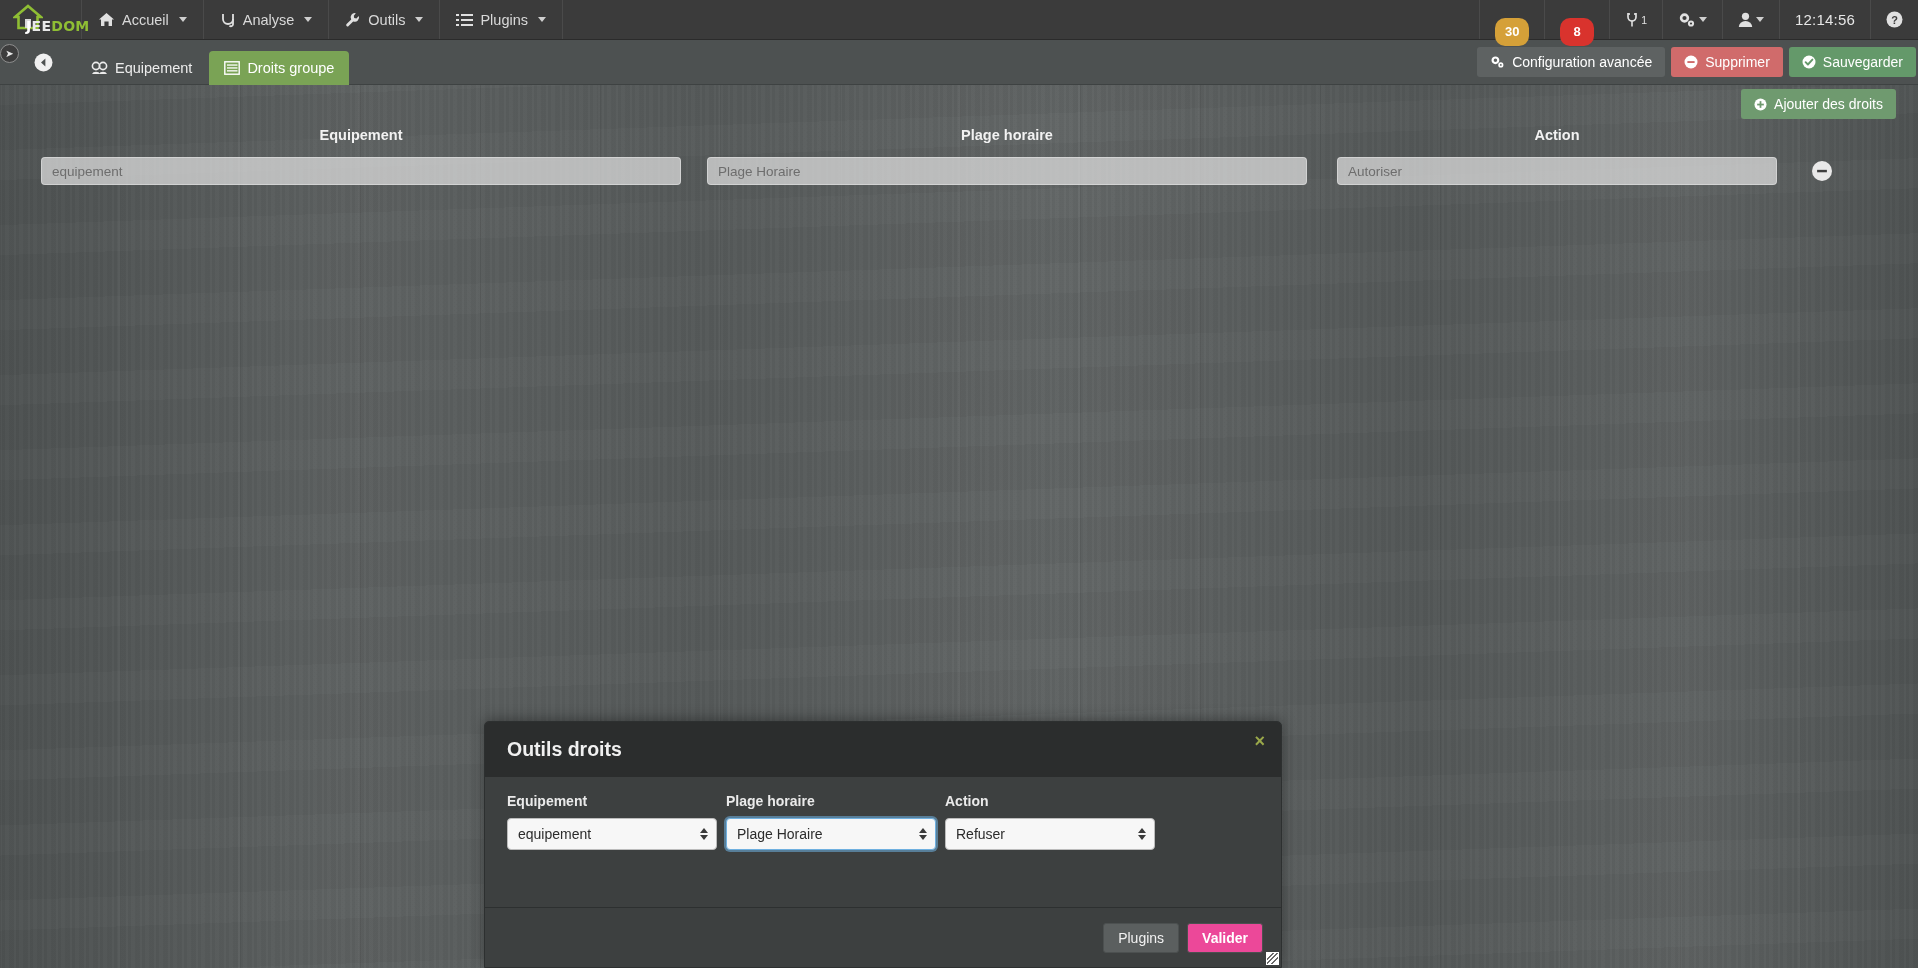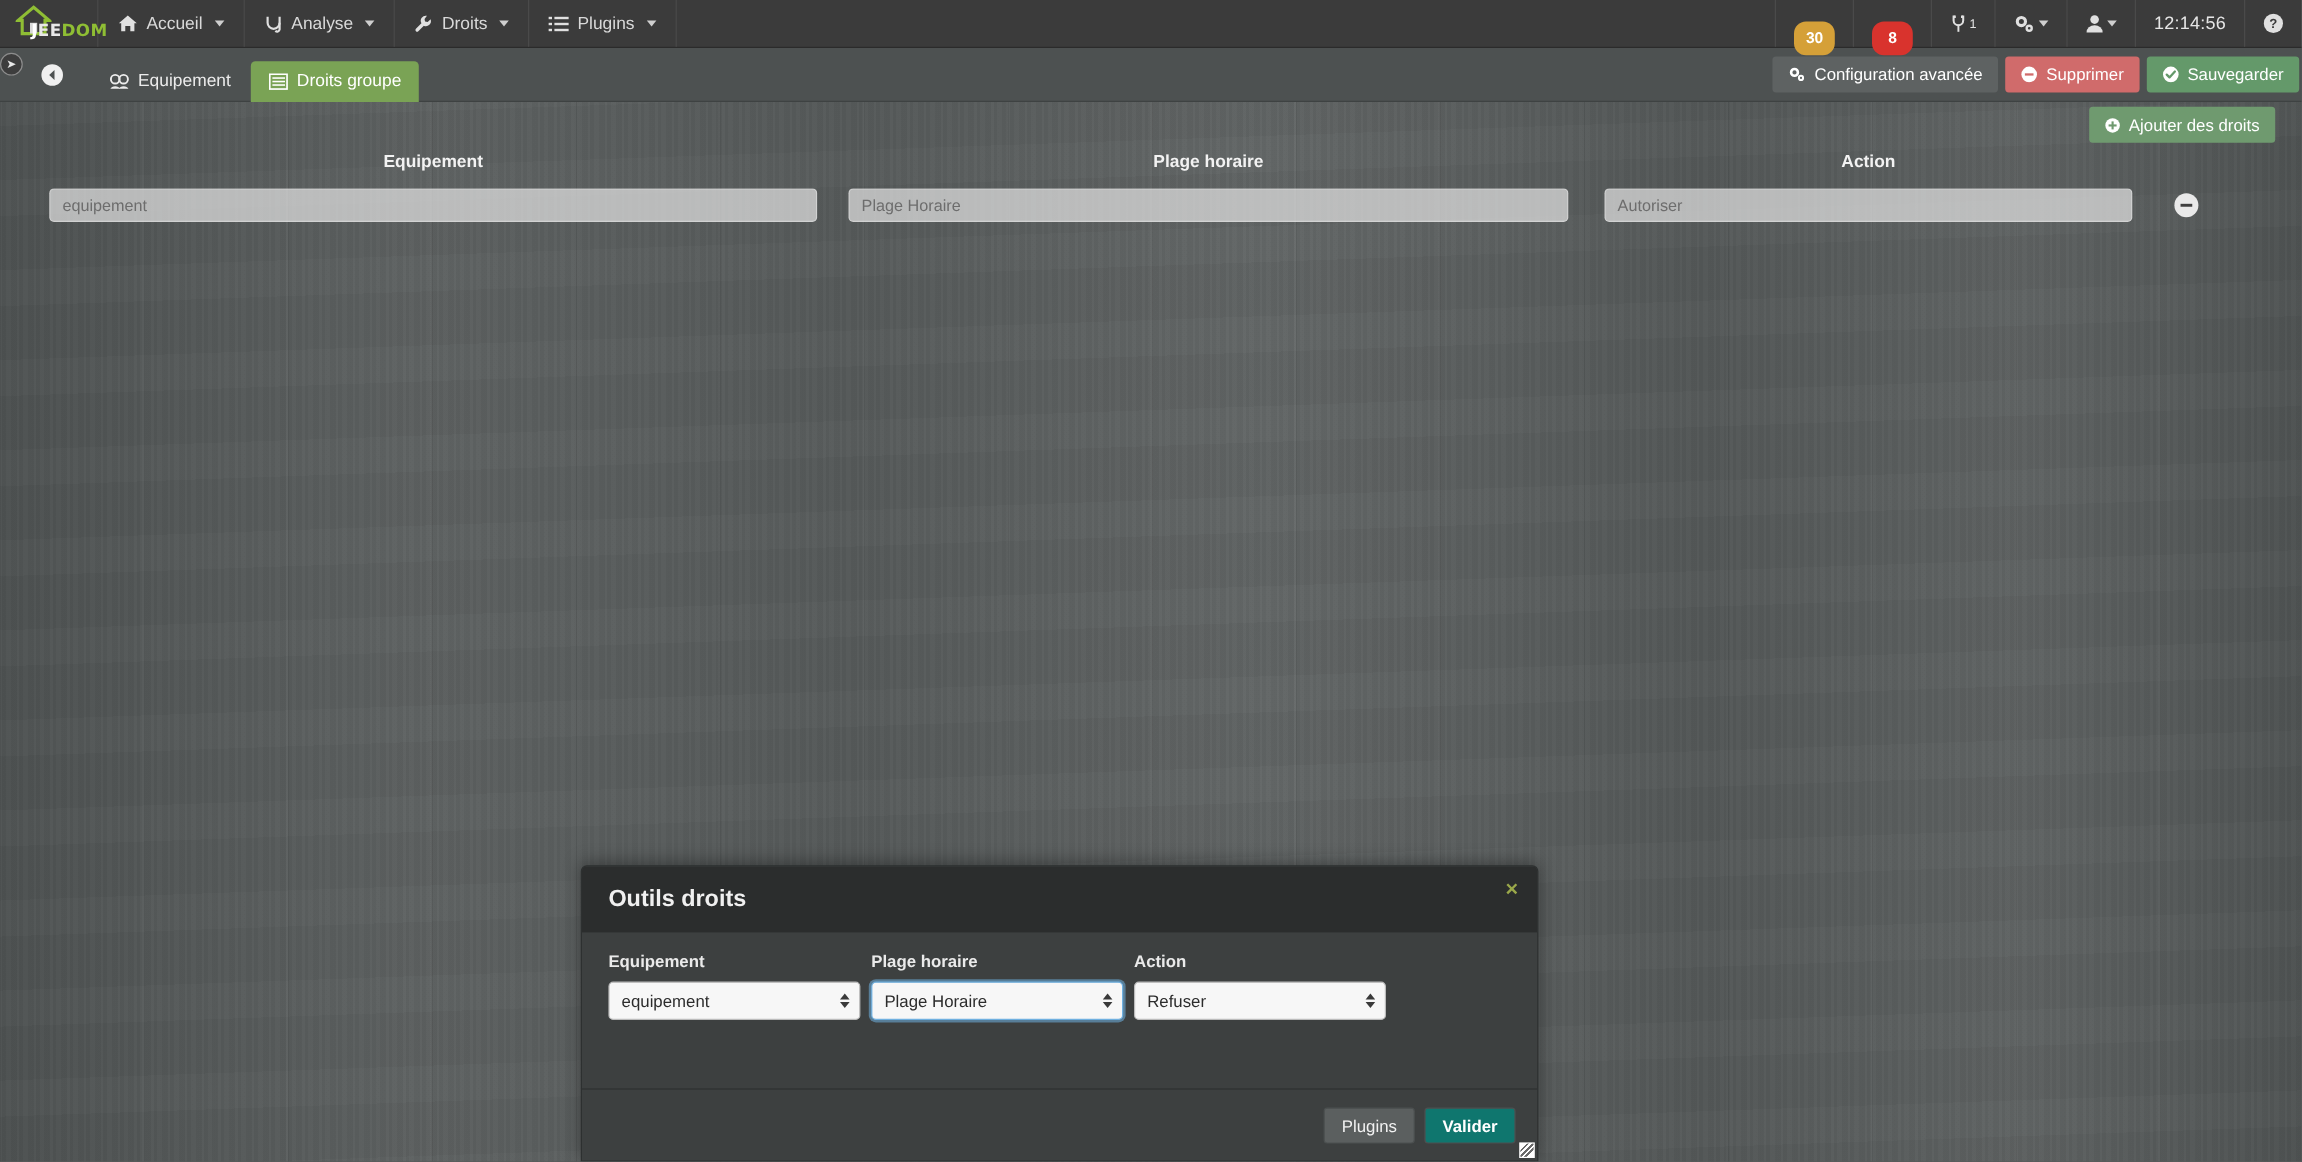--- a/index.html
+++ b/index.html
@@ -229,21 +229,21 @@
     height: 60px; border-top: 1px solid #2d3030;
     display: flex; align-items: center; justify-content: flex-end;
     padding: 0 18px; gap: 8px; position: relative;
   }
   .btn-modal {
     height: 30px; padding: 0 14px; font-size: 14px;
     background: #5b5f5f; color: #f2f2f2;
     border: 1px solid #4c5050; border-radius: 3px; cursor: pointer;
     font-family: "Liberation Sans", sans-serif;
   }
-  .btn-modal.primary { background: #0f766e; color: #ffffff; font-weight: bold; }
+  .btn-modal.primary { background: #ec4899; color: #ffffff; font-weight: bold; }
   .resize-grip {
     position: absolute; right: 2px; bottom: 2px;
     width: 13px; height: 13px; background: #ffffff;
     cursor: nwse-resize;
   }
   .resize-grip::after {
     content: ""; position: absolute; inset: 1px;
     background:
       linear-gradient(135deg, transparent 0 44%, #6a6a6a 44% 54%, transparent 54% 100%),
       linear-gradient(135deg, transparent 0 64%, #6a6a6a 64% 74%, transparent 74% 100%),
@@ -293,21 +293,21 @@
       <span>Analyse</span>
       <span class="caret"></span>
     </div>
 
     <div class="nav-item">
       <span>
         <svg width="16" height="16" viewBox="0 0 16 16">
           <path d="M10.8 1.2 a4.2 4.2 0 0 0-4.6 6.2 L1.6 12 a1.4 1.4 0 0 0 2 2 l4.6-4.6 a4.2 4.2 0 0 0 5.6-5.4 l-2.4 2.4 -2.2-.4 -.4-2.2 z" fill="#e0e0e0"></path>
         </svg>
       </span>
-      <span>Droits</span>
+      <span>Outils</span>
       <span class="caret"></span>
     </div>
 
     <div class="nav-item">
       <span>
         <svg width="17" height="14" viewBox="0 0 17 14">
           <rect x="0" y="1" width="3" height="2" fill="#e0e0e0"></rect>
           <rect x="0" y="6" width="3" height="2" fill="#e0e0e0"></rect>
           <rect x="0" y="11" width="3" height="2" fill="#e0e0e0"></rect>
           <rect x="5" y="1" width="12" height="2" fill="#e0e0e0"></rect>

